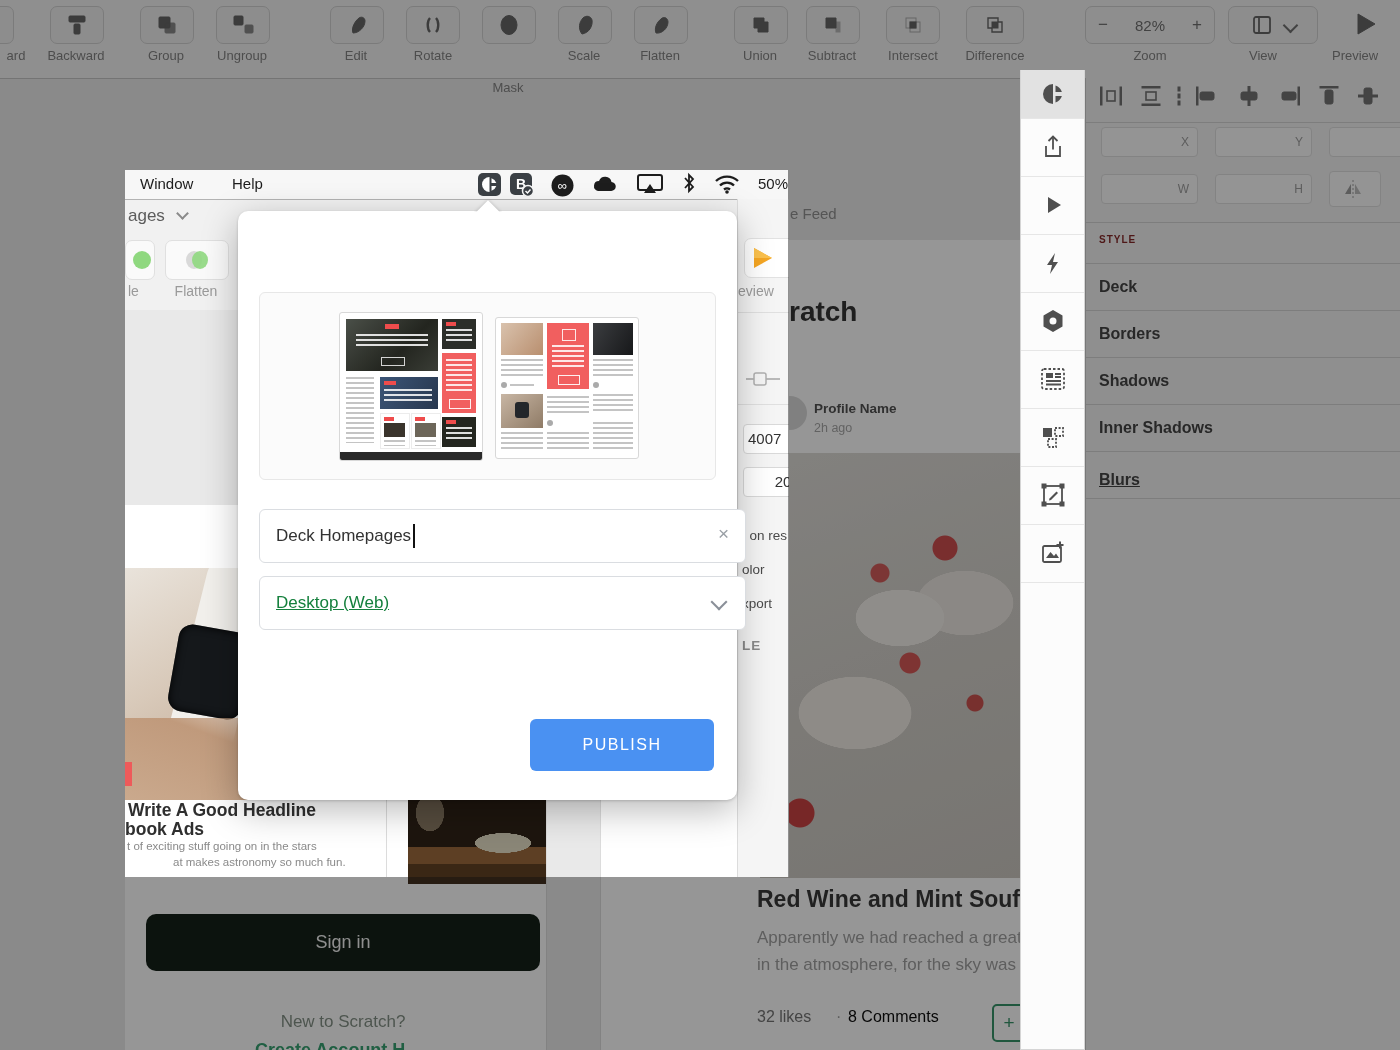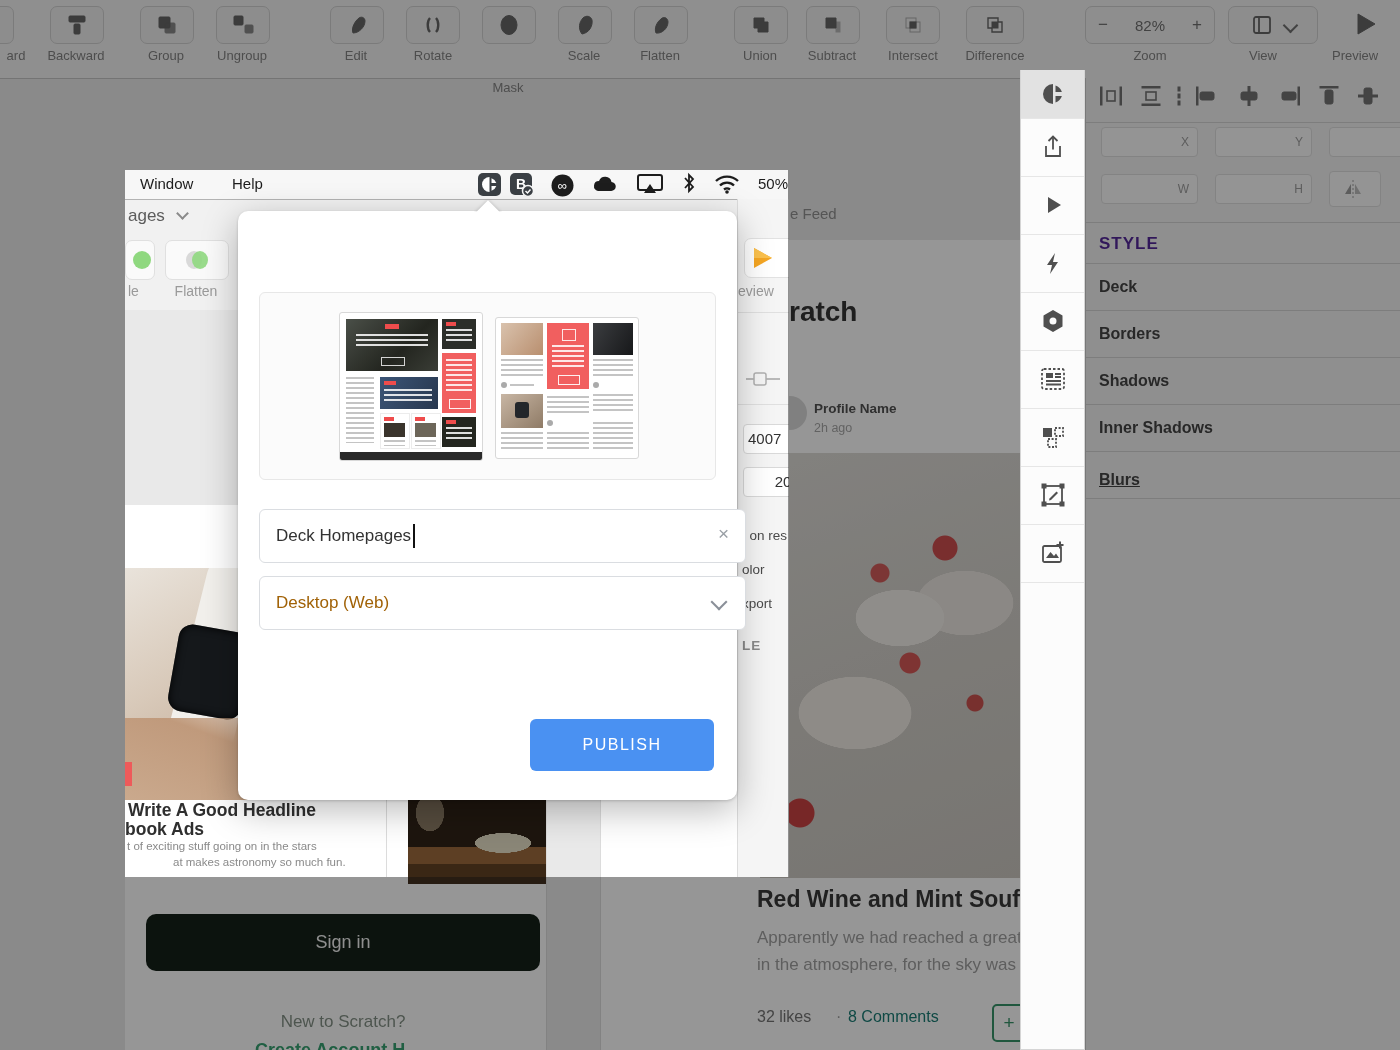--- a/index.html
+++ b/index.html
@@ -230,21 +230,21 @@
     radial-gradient(ellipse 60px 40px at 205px 150px, #ece7e0 0 80%, transparent 81%),
     radial-gradient(ellipse 70px 45px at 95px 260px, #f1ece5 0 80%, transparent 81%),
     radial-gradient(circle 10px at 215px 250px, #c94a46 0 8px, transparent 9px),
     linear-gradient(160deg,#dcdad5 0%,#d2cfc9 45%,#c9c5be 100%);"></div>
 
   <div class="abs" style="left:757px;top:886px;font-size:23px;font-weight:bold;color:#2f2f2f;z-index:5;">Red Wine and Mint Soufflé</div>
   <div class="abs" style="left:757px;top:928px;font-size:17px;color:#9b9b9b;z-index:5;">Apparently we had reached a great</div>
   <div class="abs" style="left:757px;top:955px;font-size:17px;color:#9b9b9b;z-index:5;">in the atmosphere, for the sky was</div>
   <div class="abs" style="left:757px;top:1008px;font-size:16px;color:#6e6e6e;z-index:5;">32 likes</div>
   <div class="abs" style="left:836px;top:1008px;font-size:16px;color:#9b9b9b;z-index:5;">·</div>
-  <div class="abs" style="left:848px;top:1008px;font-size:16px;color:#0f766e;z-index:5;">8 Comments</div>
+  <div class="abs" style="left:848px;top:1008px;font-size:16px;color:#000000;z-index:5;">8 Comments</div>
   <div class="abs" style="left:992px;top:1004px;width:30px;height:34px;border:2px solid #2e8f63;border-radius:5px;color:#2e8f63;font-size:19px;display:flex;align-items:center;justify-content:center;z-index:5;">
       <span>+</span>
     </div>
 
   <div class="abs" style="left:125px;top:568px;width:215px;height:232px;z-index:6;overflow:hidden;background:linear-gradient(150deg,#e9e3db 0%,#d8c9b9 40%,#c4ad99 75%,#b29a85 100%);">
     <div style="position:absolute;left:52px;top:-20px;width:66px;height:300px;background:#f2f0ec;transform:rotate(14deg);border-radius:30px;"></div>
     <div style="position:absolute;left:48px;top:60px;width:74px;height:88px;background:#15181b;border-radius:14px;transform:rotate(10deg);box-shadow:inset 0 0 8px #000;"></div>
     <div style="position:absolute;left:0px;top:150px;width:215px;height:82px;background:linear-gradient(20deg,#caa98d 0%,#c09a7c 60%,transparent 100%);"></div>
   </div>
   <div class="abs" style="left:125px;top:762px;width:7px;height:24px;background:#ee5a5a;z-index:6;"></div>
@@ -414,21 +414,21 @@
         <div class="t-el lines" style="left:97px;top:104px;width:40px;height:28px;"></div>
       </div>
     </div>
 
     <div class="field" style="top:298px;">
       <span>Deck Homepages</span>
         <span class="caret"></span>
       <span class="xclear">×</span>
     </div>
 
-    <div class="field" style="top:365px;color:#a16207;">
+    <div class="field" style="top:365px;color:#15803d;text-decoration:underline;">
       <span>Desktop (Web)</span>
       <span class="selchev"></span>
     </div>
 
     <div class="publish">
         <span>PUBLISH</span>
       </div>
   </div>
 
   <div class="plugbar">
@@ -550,21 +550,21 @@
       </div>
     <div class="insp-field" style="left:243px;top:93px;width:50px;height:34px;">
       <svg width="24" height="22" style="margin:6px 0 0 13px;">
           <path d="M10 2v18" stroke="#9a9a9a" stroke-dasharray="2 2"></path>
           <path d="M8 16L2 16 8 6z" fill="#9a9a9a"></path>
           <path d="M12 16l6 0-6-10z" fill="#b9b9b9"></path>
         </svg>
     </div>
     <div class="insp-div" style="top:144px;"></div>
 
-    <div class="sec" style="top:156px;font-size:17px;letter-spacing:1px;color:#4c1d95;">STYLE</div>
+    <div class="sec" style="top:156px;font-size:10px;letter-spacing:1px;color:#7f1d1d;">STYLE</div>
     <div class="insp-div" style="top:185px;"></div>
     <div class="sec" style="top:200px;">Deck</div>
     <div class="insp-div" style="top:232px;"></div>
     <div class="sec" style="top:247px;">Borders</div>
     <div class="insp-div" style="top:279px;"></div>
     <div class="sec" style="top:294px;">Shadows</div>
     <div class="insp-div" style="top:326px;"></div>
     <div class="sec" style="top:341px;">Inner Shadows</div>
     <div class="insp-div" style="top:373px;"></div>
     <div class="sec" style="top:393px;text-decoration:underline;">Blurs</div>

